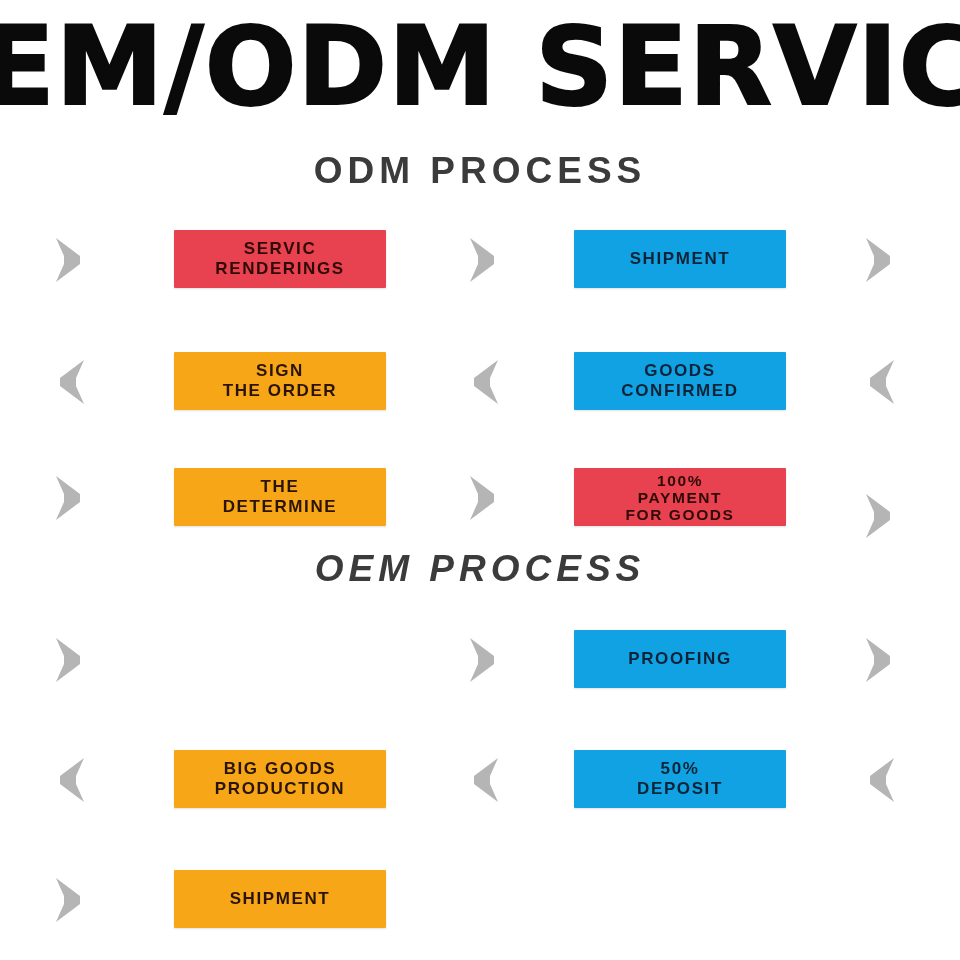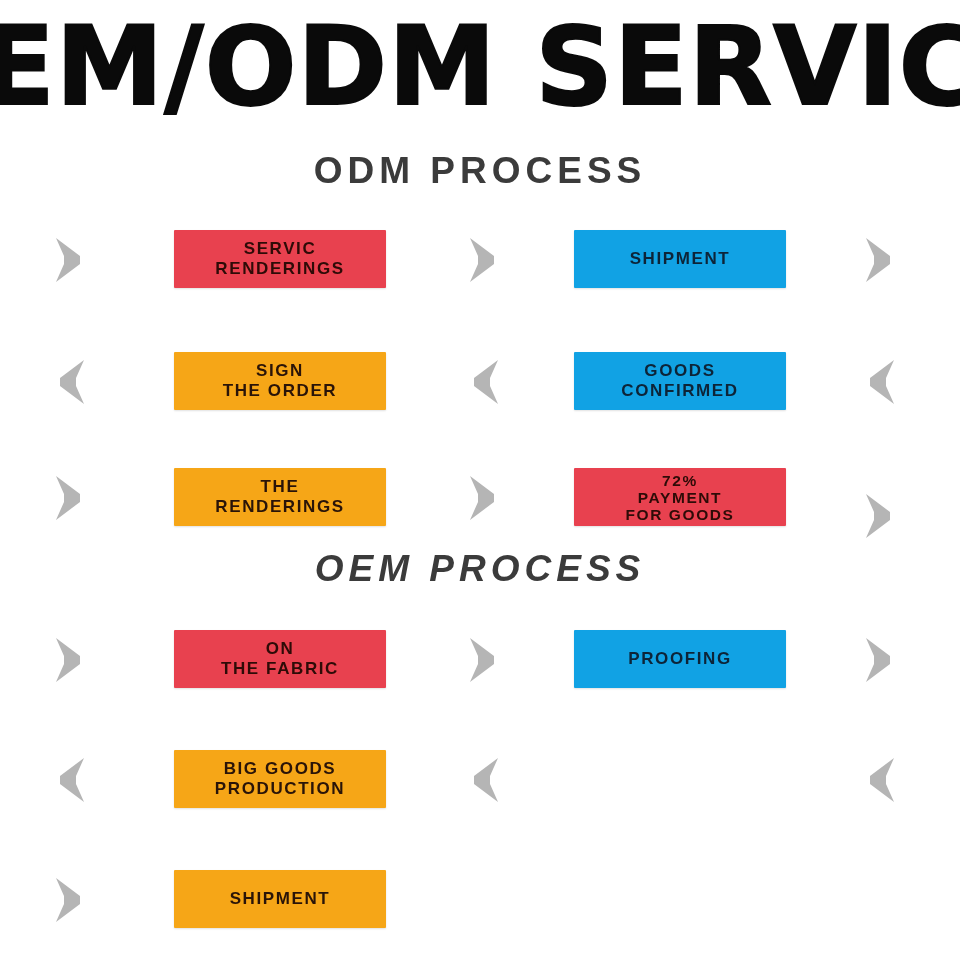--- a/index.html
+++ b/index.html
@@ -181,51 +181,47 @@
   </div>
 
   <div class="row" style="top:458px;">
     <div class="chev chev-c0">
       <svg viewBox="0 0 40 52">
           <path d="M6 4 L30 22 L30 30 L6 48 L14 30 L14 22 Z"></path>
         </svg>
     </div>
     <div class="box box-col-left orange h-2">
       <span class="lbl">THE
-RENDERINGS</span>
+DETERMINE</span>
     </div>
     <div class="chev chev-c1">
       <svg viewBox="0 0 40 52">
           <path d="M6 4 L30 22 L30 30 L6 48 L14 30 L14 22 Z"></path>
         </svg>
     </div>
     <div class="box box-col-right red h-3 tight">
-      <span class="lbl">72%
+      <span class="lbl">100%
 PAYMENT
 FOR GOODS</span>
     </div>
     <div class="chev chev-c2" style="top:32px;">
       <svg viewBox="0 0 40 52">
           <path d="M6 4 L30 22 L30 30 L6 48 L14 30 L14 22 Z"></path>
         </svg>
     </div>
   </div>
 
   <div class="section-header" id="hdr-oem">OEM PROCESS</div>
 
   <div class="row" style="top:620px;">
     <div class="chev chev-c0">
       <svg viewBox="0 0 40 52">
           <path d="M6 4 L30 22 L30 30 L6 48 L14 30 L14 22 Z"></path>
         </svg>
     </div>
-    <div class="box box-col-left red h-2">
-      <span class="lbl">ON
-THE FABRIC</span>
-    </div>
     <div class="chev chev-c1">
       <svg viewBox="0 0 40 52">
           <path d="M6 4 L30 22 L30 30 L6 48 L14 30 L14 22 Z"></path>
         </svg>
     </div>
     <div class="box box-col-right blue h-2">
       <span class="lbl">PROOFING</span>
     </div>
     <div class="chev chev-c2">
       <svg viewBox="0 0 40 52">
@@ -242,20 +238,24 @@
     </div>
     <div class="box box-col-left orange h-2">
       <span class="lbl">BIG GOODS
 PRODUCTION</span>
     </div>
     <div class="chev chev-c1">
       <svg viewBox="0 0 40 52">
           <path d="M34 4 L10 22 L10 30 L34 48 L26 30 L26 22 Z"></path>
         </svg>
     </div>
+    <div class="box box-col-right blue h-2">
+      <span class="lbl">50%
+DEPOSIT</span>
+    </div>
     <div class="chev chev-c2">
       <svg viewBox="0 0 40 52">
           <path d="M34 4 L10 22 L10 30 L34 48 L26 30 L26 22 Z"></path>
         </svg>
     </div>
   </div>
 
   <div class="row" style="top:860px;">
     <div class="chev chev-c0">
       <svg viewBox="0 0 40 52">

